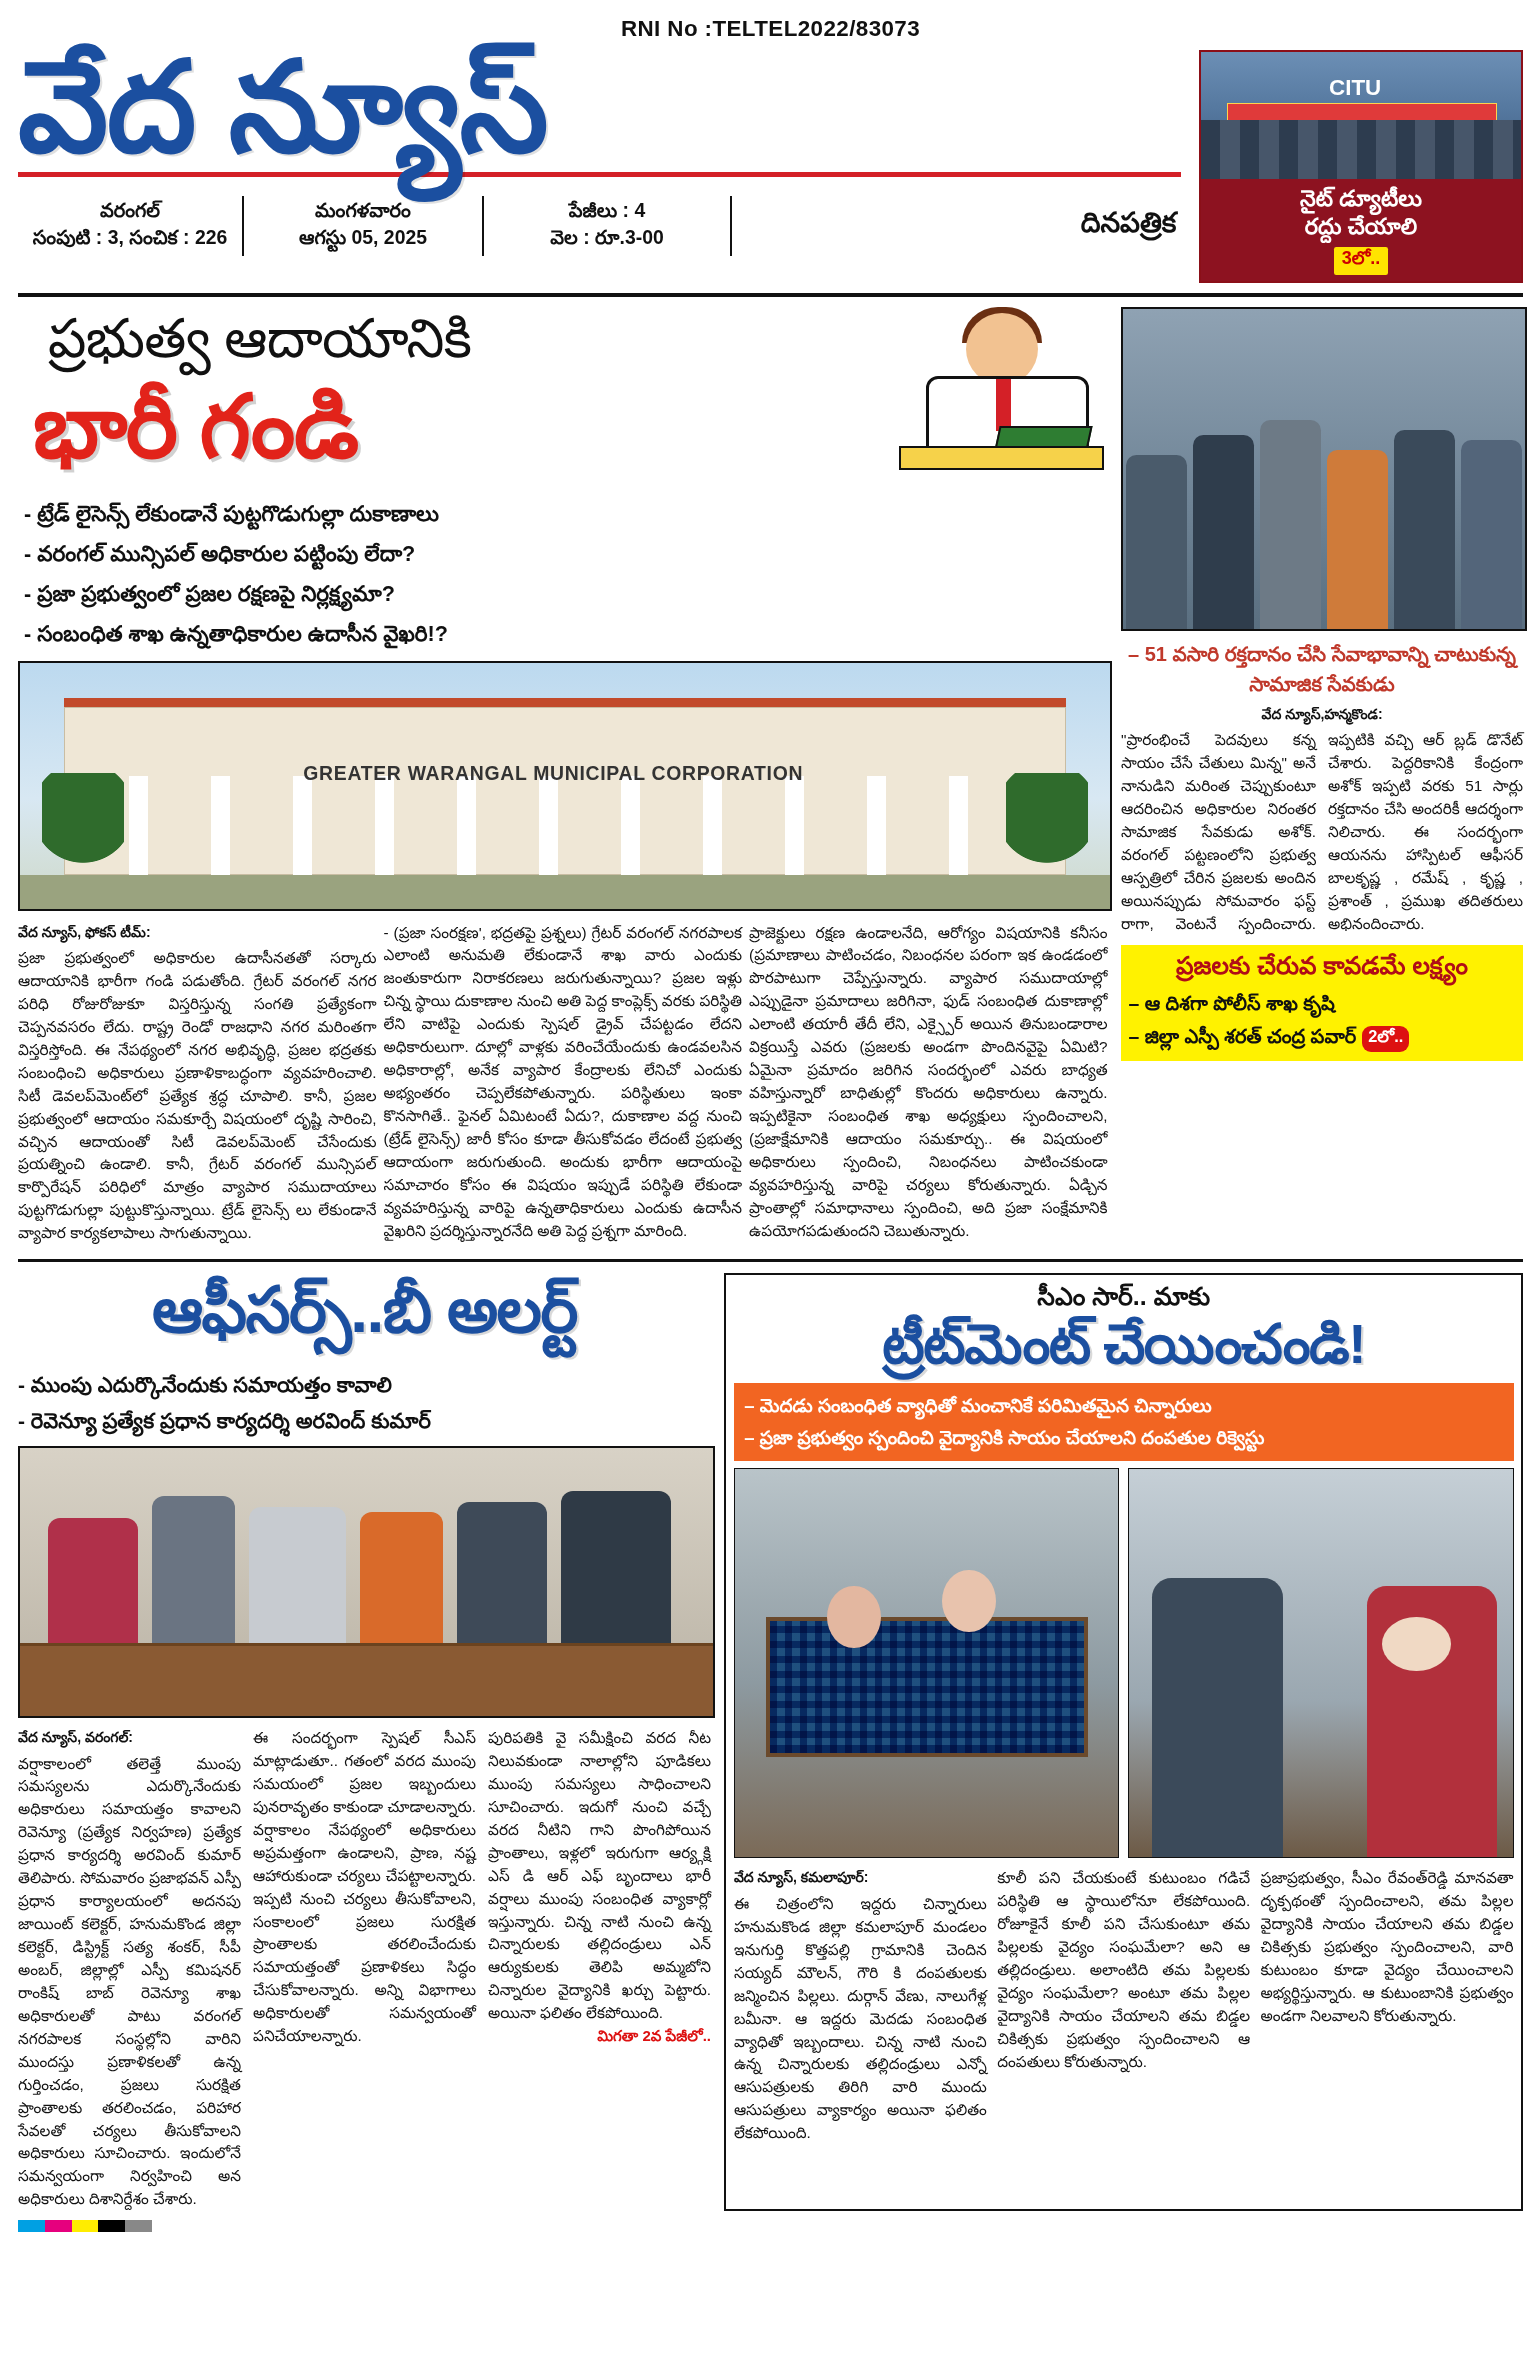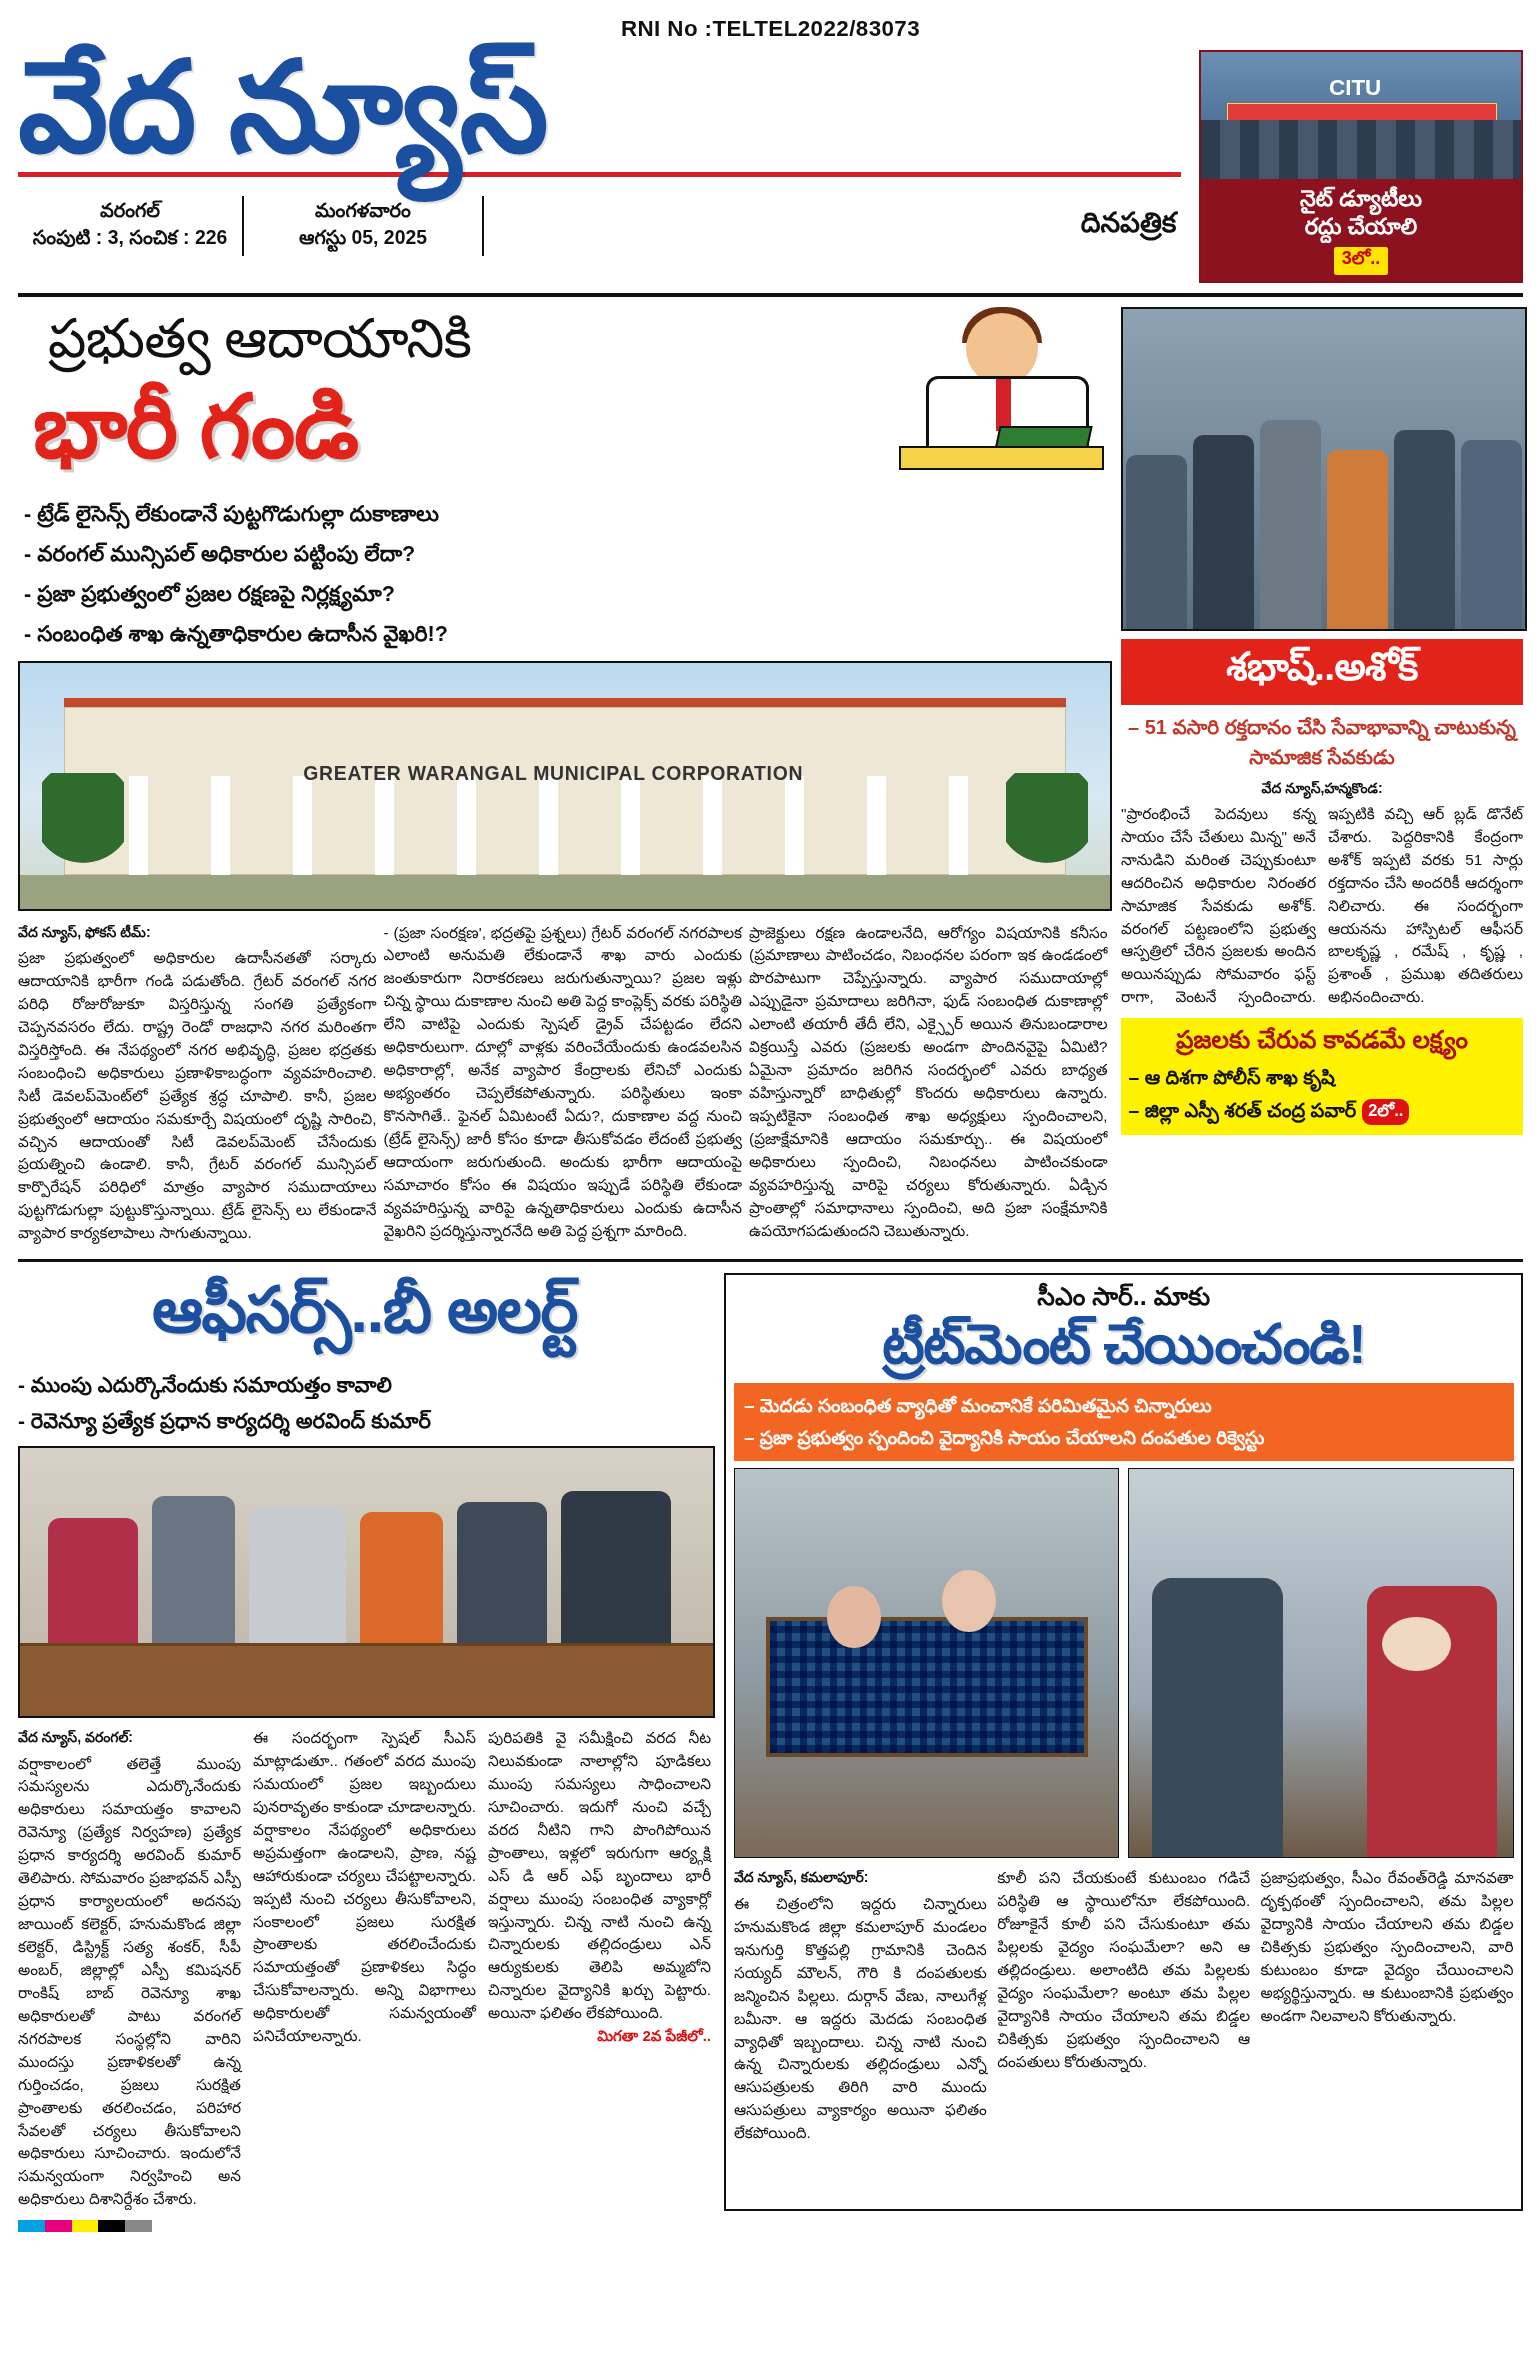--- a/index.html
+++ b/index.html
@@ -136,20 +136,24 @@
       <div class="rule-red"></div>
       <div class="mast-meta">
         <div class="mm-cell mm-1">
           <div>వరంగల్</div>
           <div>సంపుటి : 3,  సంచిక : 226</div>
         </div>
         <div class="mm-cell mm-2">
           <div>మంగళవారం</div>
           <div>ఆగస్టు 05, 2025</div>
         </div>
+        <div class="mm-cell mm-3">
+          <div>పేజీలు : 4</div>
+          <div>వెల : రూ.3-00</div>
+        </div>
         <div class="dinapatrika">దినపత్రిక</div>
       </div>
     </div>
 
     <div class="mast-right">
       <div class="mr-photo">
         <div class="mr-banner"></div>
         <div class="mr-citu">CITU</div>
         <div class="mr-people"></div>
       </div>
@@ -221,21 +225,20 @@
         <div class="pa-row">
           <div class="pa-p" style="height:70%;background:#4a5b6b"></div>
           <div class="pa-p" style="height:78%;background:#2f3d4c"></div>
           <div class="pa-p" style="height:84%;background:#6d7a86"></div>
           <div class="pa-p" style="height:72%;background:#cf7b3a"></div>
           <div class="pa-p" style="height:80%;background:#3a4a5a"></div>
           <div class="pa-p" style="height:76%;background:#53657a"></div>
         </div>
       </div>
 
-      <div class="banner-red">శభాష్..అశోక్</div>
       <div class="sub-red">– 51 వసారి రక్తదానం చేసి సేవాభావాన్ని చాటుకున్న సామాజిక సేవకుడు</div>
       <div class="byline-c">వేద న్యూస్,హన్మకొండ:</div>
       <div class="right-body">"ప్రారంభించే పెదవులు కన్న సాయం చేసే చేతులు మిన్న" అనే నానుడిని మరింత చెప్పుకుంటూ ఆదరించిన అధికారుల నిరంతర సామాజిక సేవకుడు అశోక్. వరంగల్ పట్టణంలోని ప్రభుత్వ ఆస్పత్రిలో చేరిన ప్రజలకు అందిన అయినప్పుడు సోమవారం ఫస్ట్ రాగా, వెంటనే స్పందించారు. ఇప్పటికి వచ్చి ఆర్ బ్లడ్ డొనేట్ చేశారు. పెద్దరికానికి కేంద్రంగా అశోక్ ఇప్పటి వరకు 51 సార్లు రక్తదానం చేసి అందరికీ ఆదర్శంగా నిలిచారు. ఈ సందర్భంగా ఆయనను హాస్పిటల్ ఆఫీసర్ బాలకృష్ణ , రమేష్ , కృష్ణ , ప్రశాంత్ , ప్రముఖ తదితరులు అభినందించారు.</div>
 
       <div class="yellow-box">
         <div class="yb-title">ప్రజలకు చేరువ కావడమే లక్ష్యం</div>
         <div class="yb-line">– ఆ దిశగా పోలీస్ శాఖ కృషి</div>
         <div class="yb-line b2">
           <span>– జిల్లా ఎస్పీ శరత్ చంద్ర పవార్</span>
           <span class="badge-red">2లో..</span>

